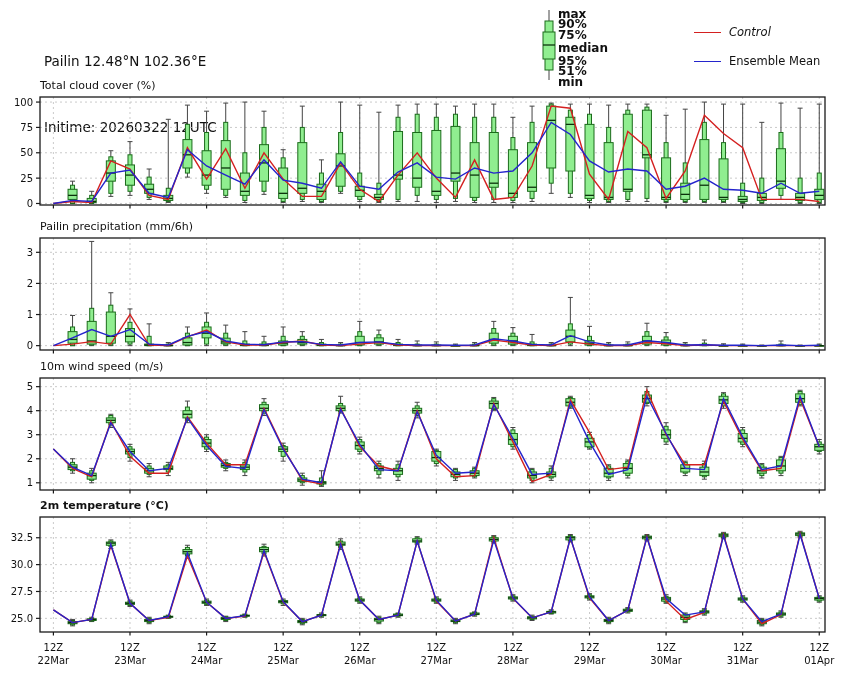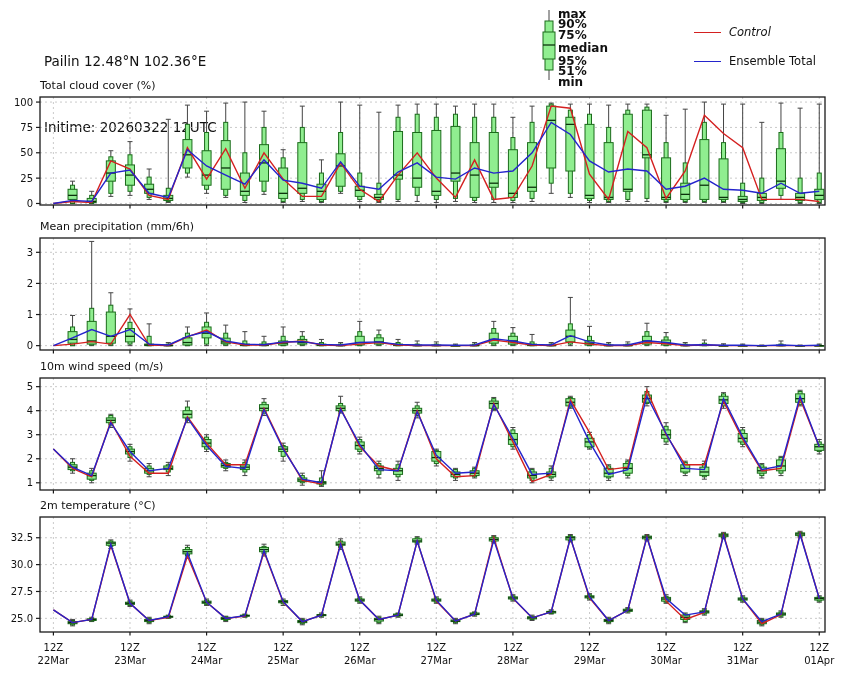--- a/index.html
+++ b/index.html
@@ -32,27 +32,27 @@
     <span class="blegend-label" style="left:558px;top:64px;">51%</span>
     <span class="blegend-label" style="left:558px;top:75px;">min</span>
   </div>
 
   <div class="lineleg" style="left:694px;top:25px;font-style:italic;">
     <span class="swatch" id="sw-control" style="border-top-color: rgb(212, 32, 32);"></span>
     <span class="lab">Control</span>
   </div>
   <div class="lineleg" style="left:694px;top:54px;">
     <span class="swatch" id="sw-ensemble" style="border-top-color: rgb(36, 36, 204);"></span>
-    <span class="lab">Ensemble Total</span>
+    <span class="lab">Ensemble Mean</span>
   </div>
 
   <div class="ptitle" style="left:40px;top:79px;">Total cloud cover (%)</div>
-  <div class="ptitle" style="left:40px;top:220px;">Mean precipitation (mm/6h)</div>
+  <div class="ptitle" style="left:40px;top:220px;">Pailin precipitation (mm/6h)</div>
   <div class="ptitle" style="left:40px;top:360px;">10m wind speed (m/s)</div>
-  <div class="ptitle" style="left:40px;top:499px;">2m temperature (°C)</div>
+  <div class="ptitle" style="left:40px;top:499px;font-weight:bold;">2m temperature (°C)</div>
 
   <svg id="plot" width="844" height="680">
       <g>
         <g>
           <line x1="40" x2="825" y1="203.4788732394366" y2="203.4788732394366" stroke="#c4c4c4" stroke-width="0.9" stroke-dasharray="2 3"></line>
           <line x1="40" x2="825" y1="178.1267605633803" y2="178.1267605633803" stroke="#c4c4c4" stroke-width="0.9" stroke-dasharray="2 3"></line>
           <line x1="40" x2="825" y1="152.77464788732394" y2="152.77464788732394" stroke="#c4c4c4" stroke-width="0.9" stroke-dasharray="2 3"></line>
           <line x1="40" x2="825" y1="127.4225352112676" y2="127.4225352112676" stroke="#c4c4c4" stroke-width="0.9" stroke-dasharray="2 3"></line>
           <line x1="40" x2="825" y1="102.07042253521126" y2="102.07042253521126" stroke="#c4c4c4" stroke-width="0.9" stroke-dasharray="2 3"></line>
           <line x1="53.40243902439024" x2="53.40243902439024" y1="97" y2="205" stroke="#c4c4c4" stroke-width="0.9" stroke-dasharray="2 3"></line>

